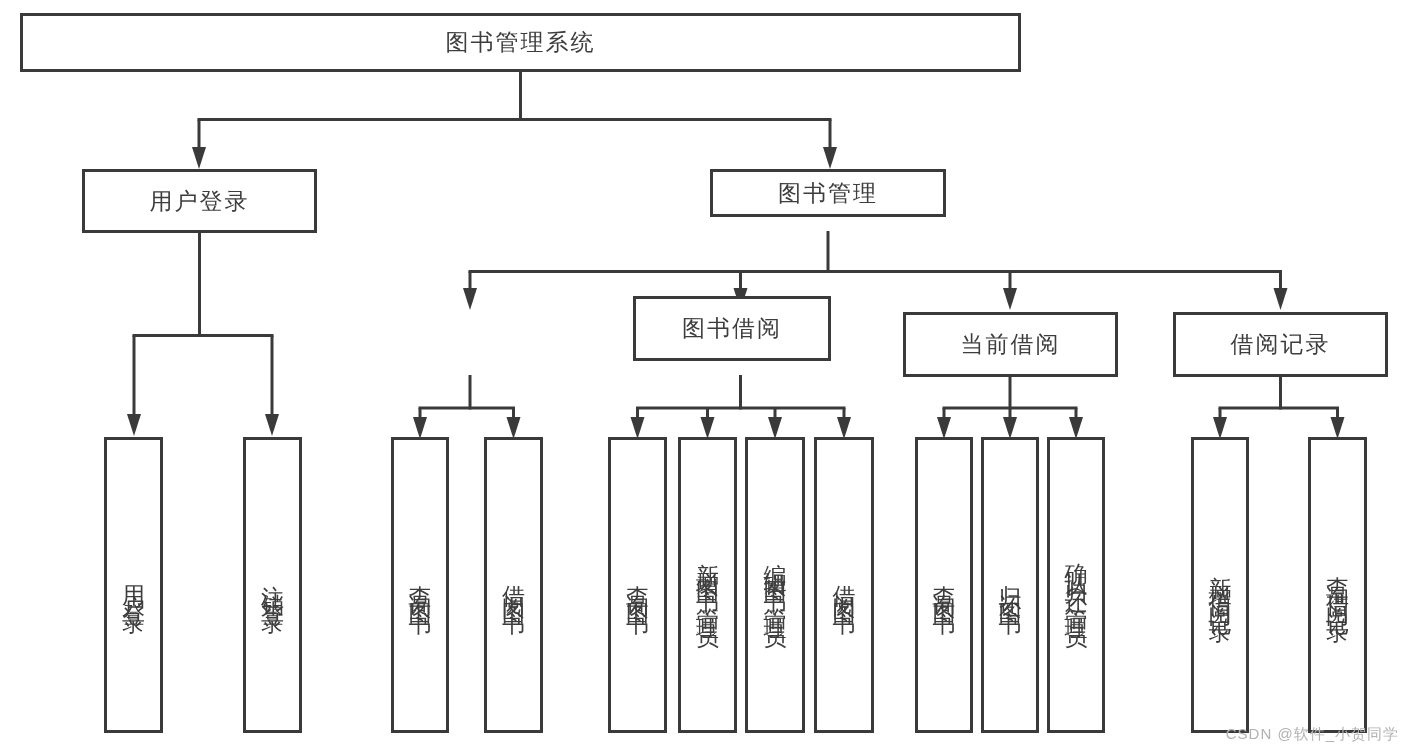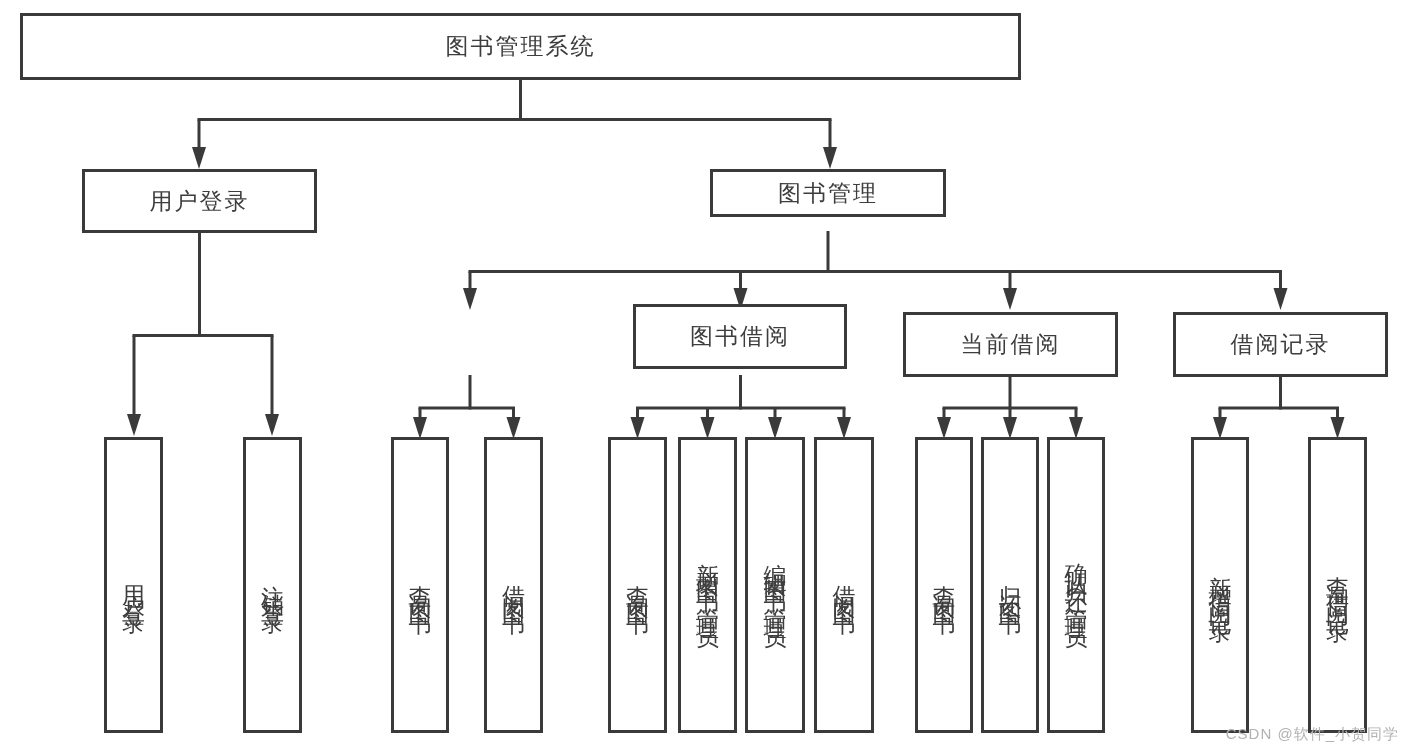--- a/index.html
+++ b/index.html
@@ -88,32 +88,32 @@
       <polygon points="768,417 782,417 775,439"></polygon>
       <polygon points="837,417 851,417 844,439"></polygon>
       <polygon points="937,417 951,417 944,439"></polygon>
       <polygon points="1003,417 1017,417 1010,439"></polygon>
       <polygon points="1069,417 1083,417 1076,439"></polygon>
       <polygon points="1213,417 1227,417 1220,439"></polygon>
       <polygon points="1330.5,417 1344.5,417 1337.5,439"></polygon>
     </g>
   </svg>
 
-  <div class="node h" style="left:20px;top:13px;width:1001px;height:67px">
+  <div class="node h" style="left:20px;top:13px;width:1001px;height:59px">
     <span class="lbl">图书管理系统</span>
   </div>
 
   <div class="node h" style="left:82px;top:169px;width:235px;height:64px">
     <span class="lbl">用户登录</span>
   </div>
   <div class="node h" style="left:710px;top:169px;width:236px;height:48px">
     <span class="lbl">图书管理</span>
   </div>
 
-  <div class="node h" style="left:633px;top:304px;width:214px;height:65px">
+  <div class="node h" style="left:633px;top:296px;width:198px;height:65px">
     <span class="lbl">图书借阅</span>
   </div>
   <div class="node h" style="left:903px;top:312px;width:215px;height:65px">
     <span class="lbl">当前借阅</span>
   </div>
   <div class="node h" style="left:1173px;top:312px;width:215px;height:65px">
     <span class="lbl">借阅记录</span>
   </div>
 
   <div class="node v" style="left:104px;top:437px;width:59px;height:296px">

